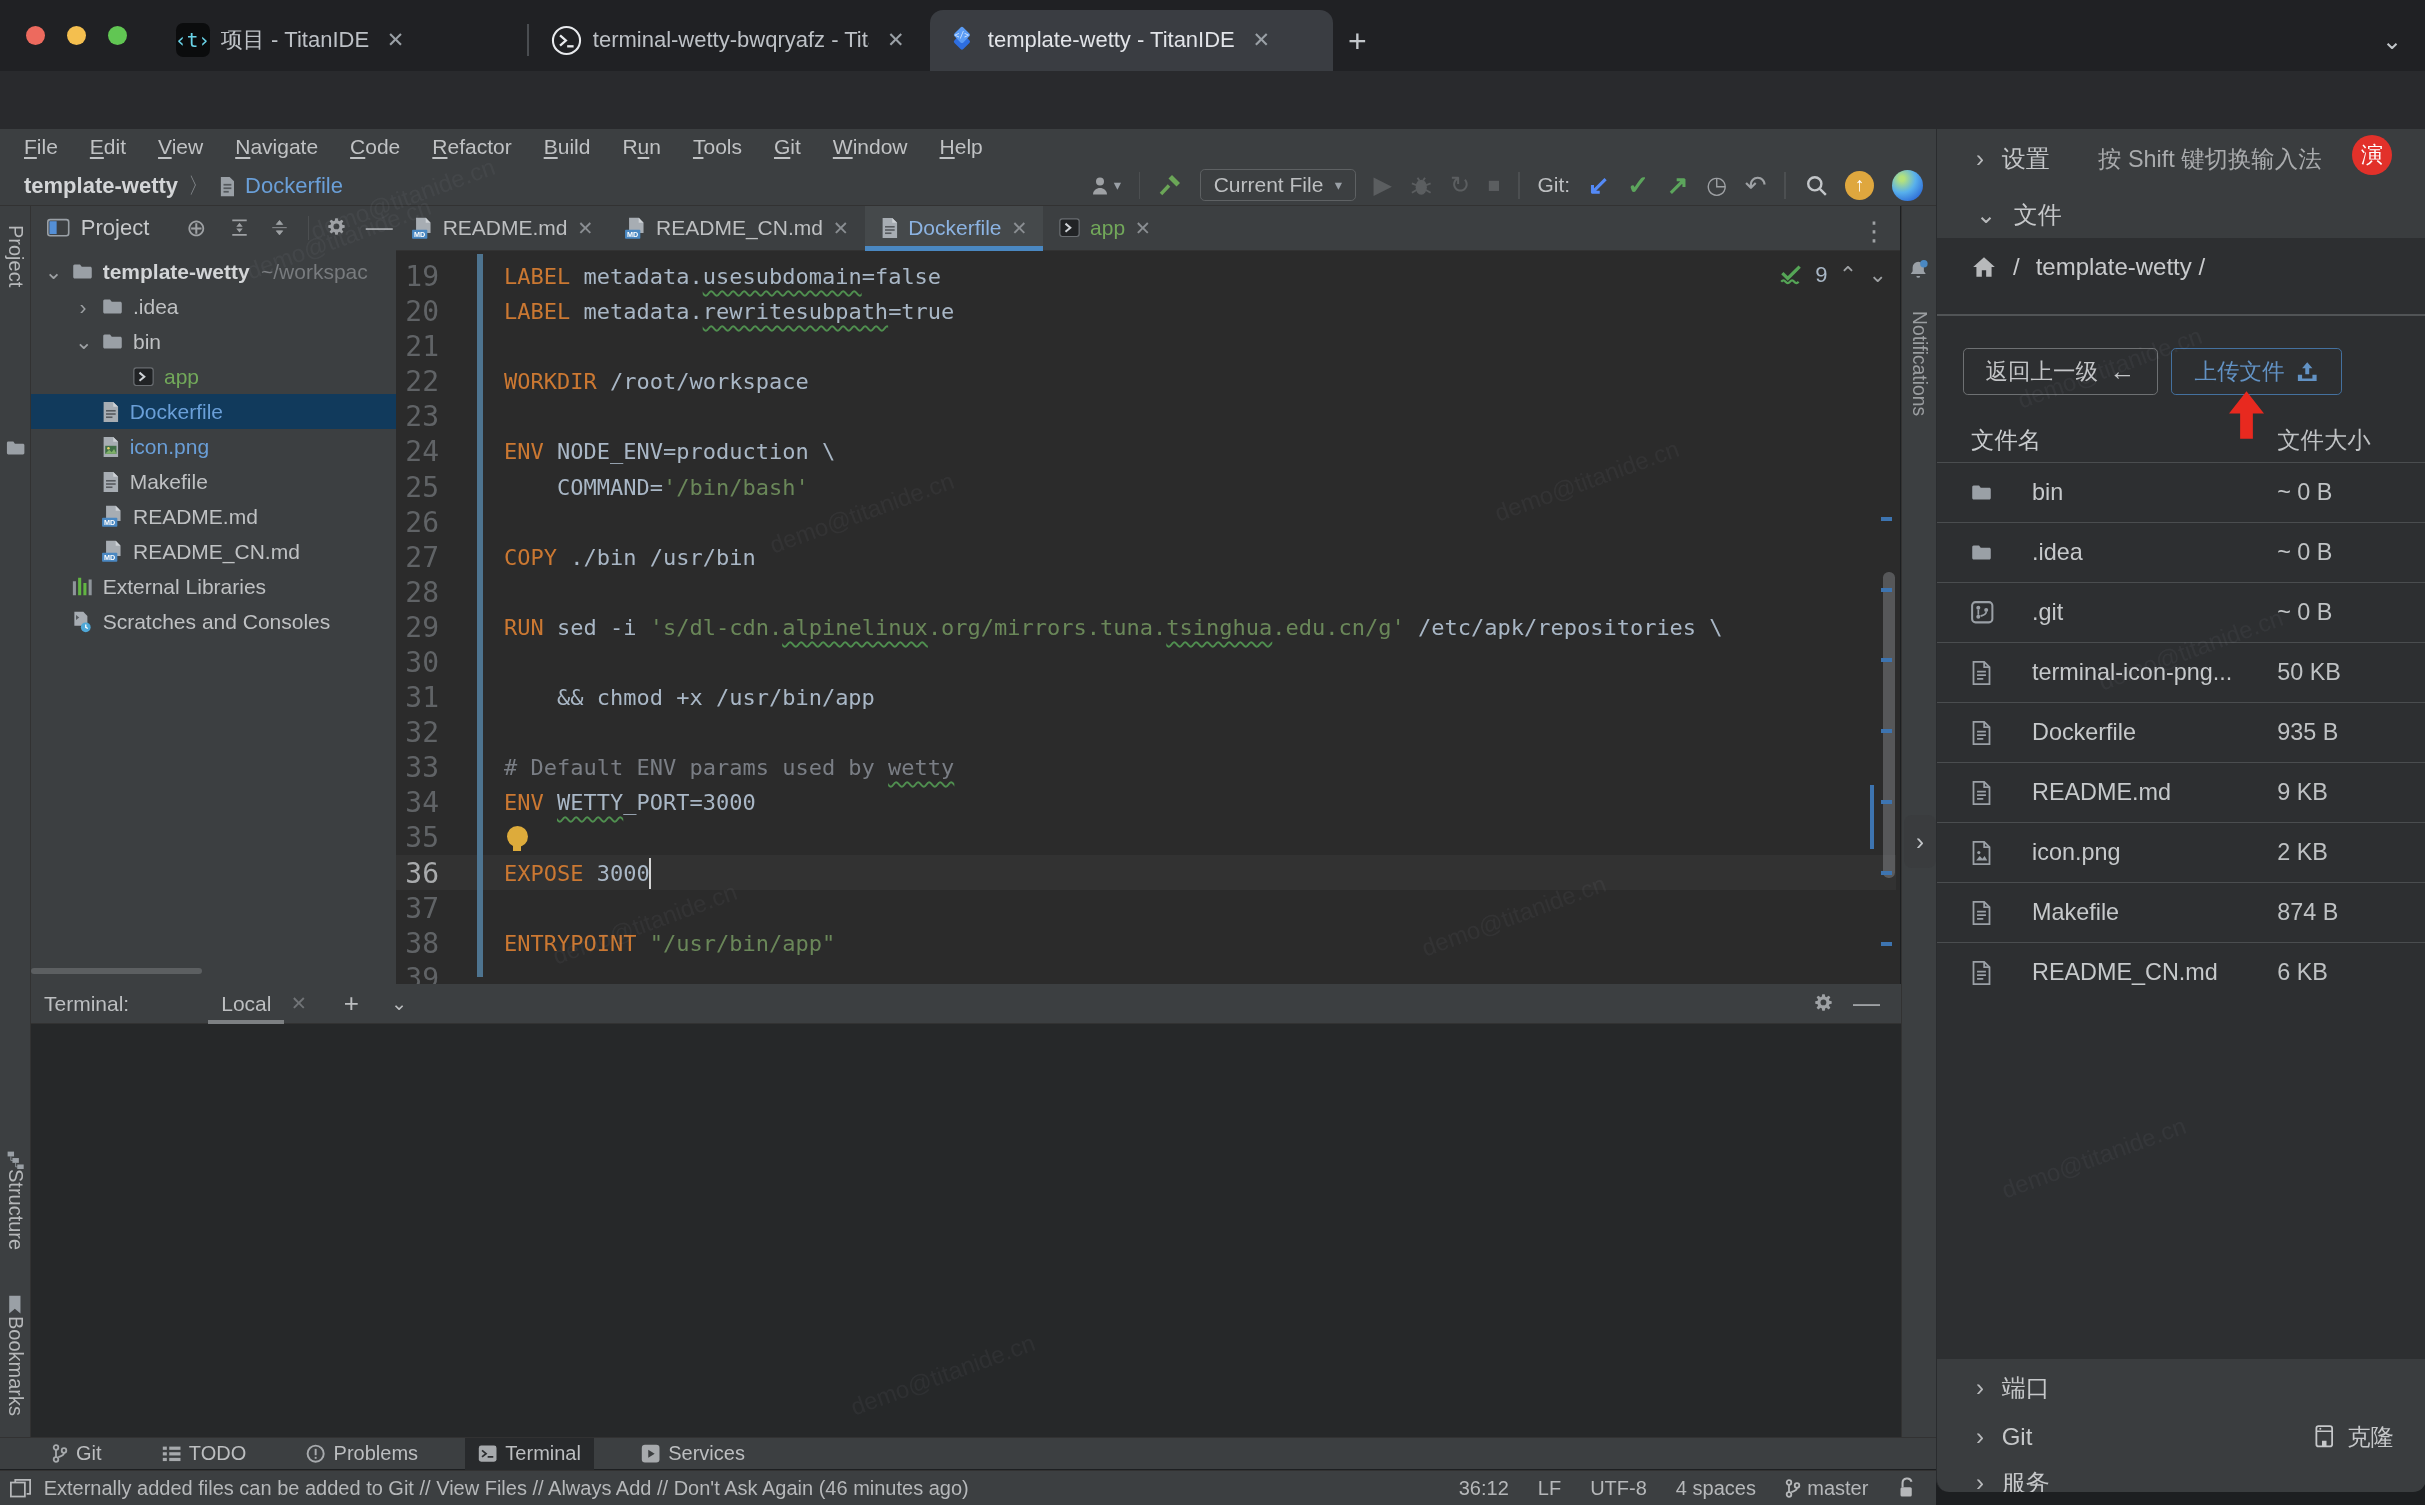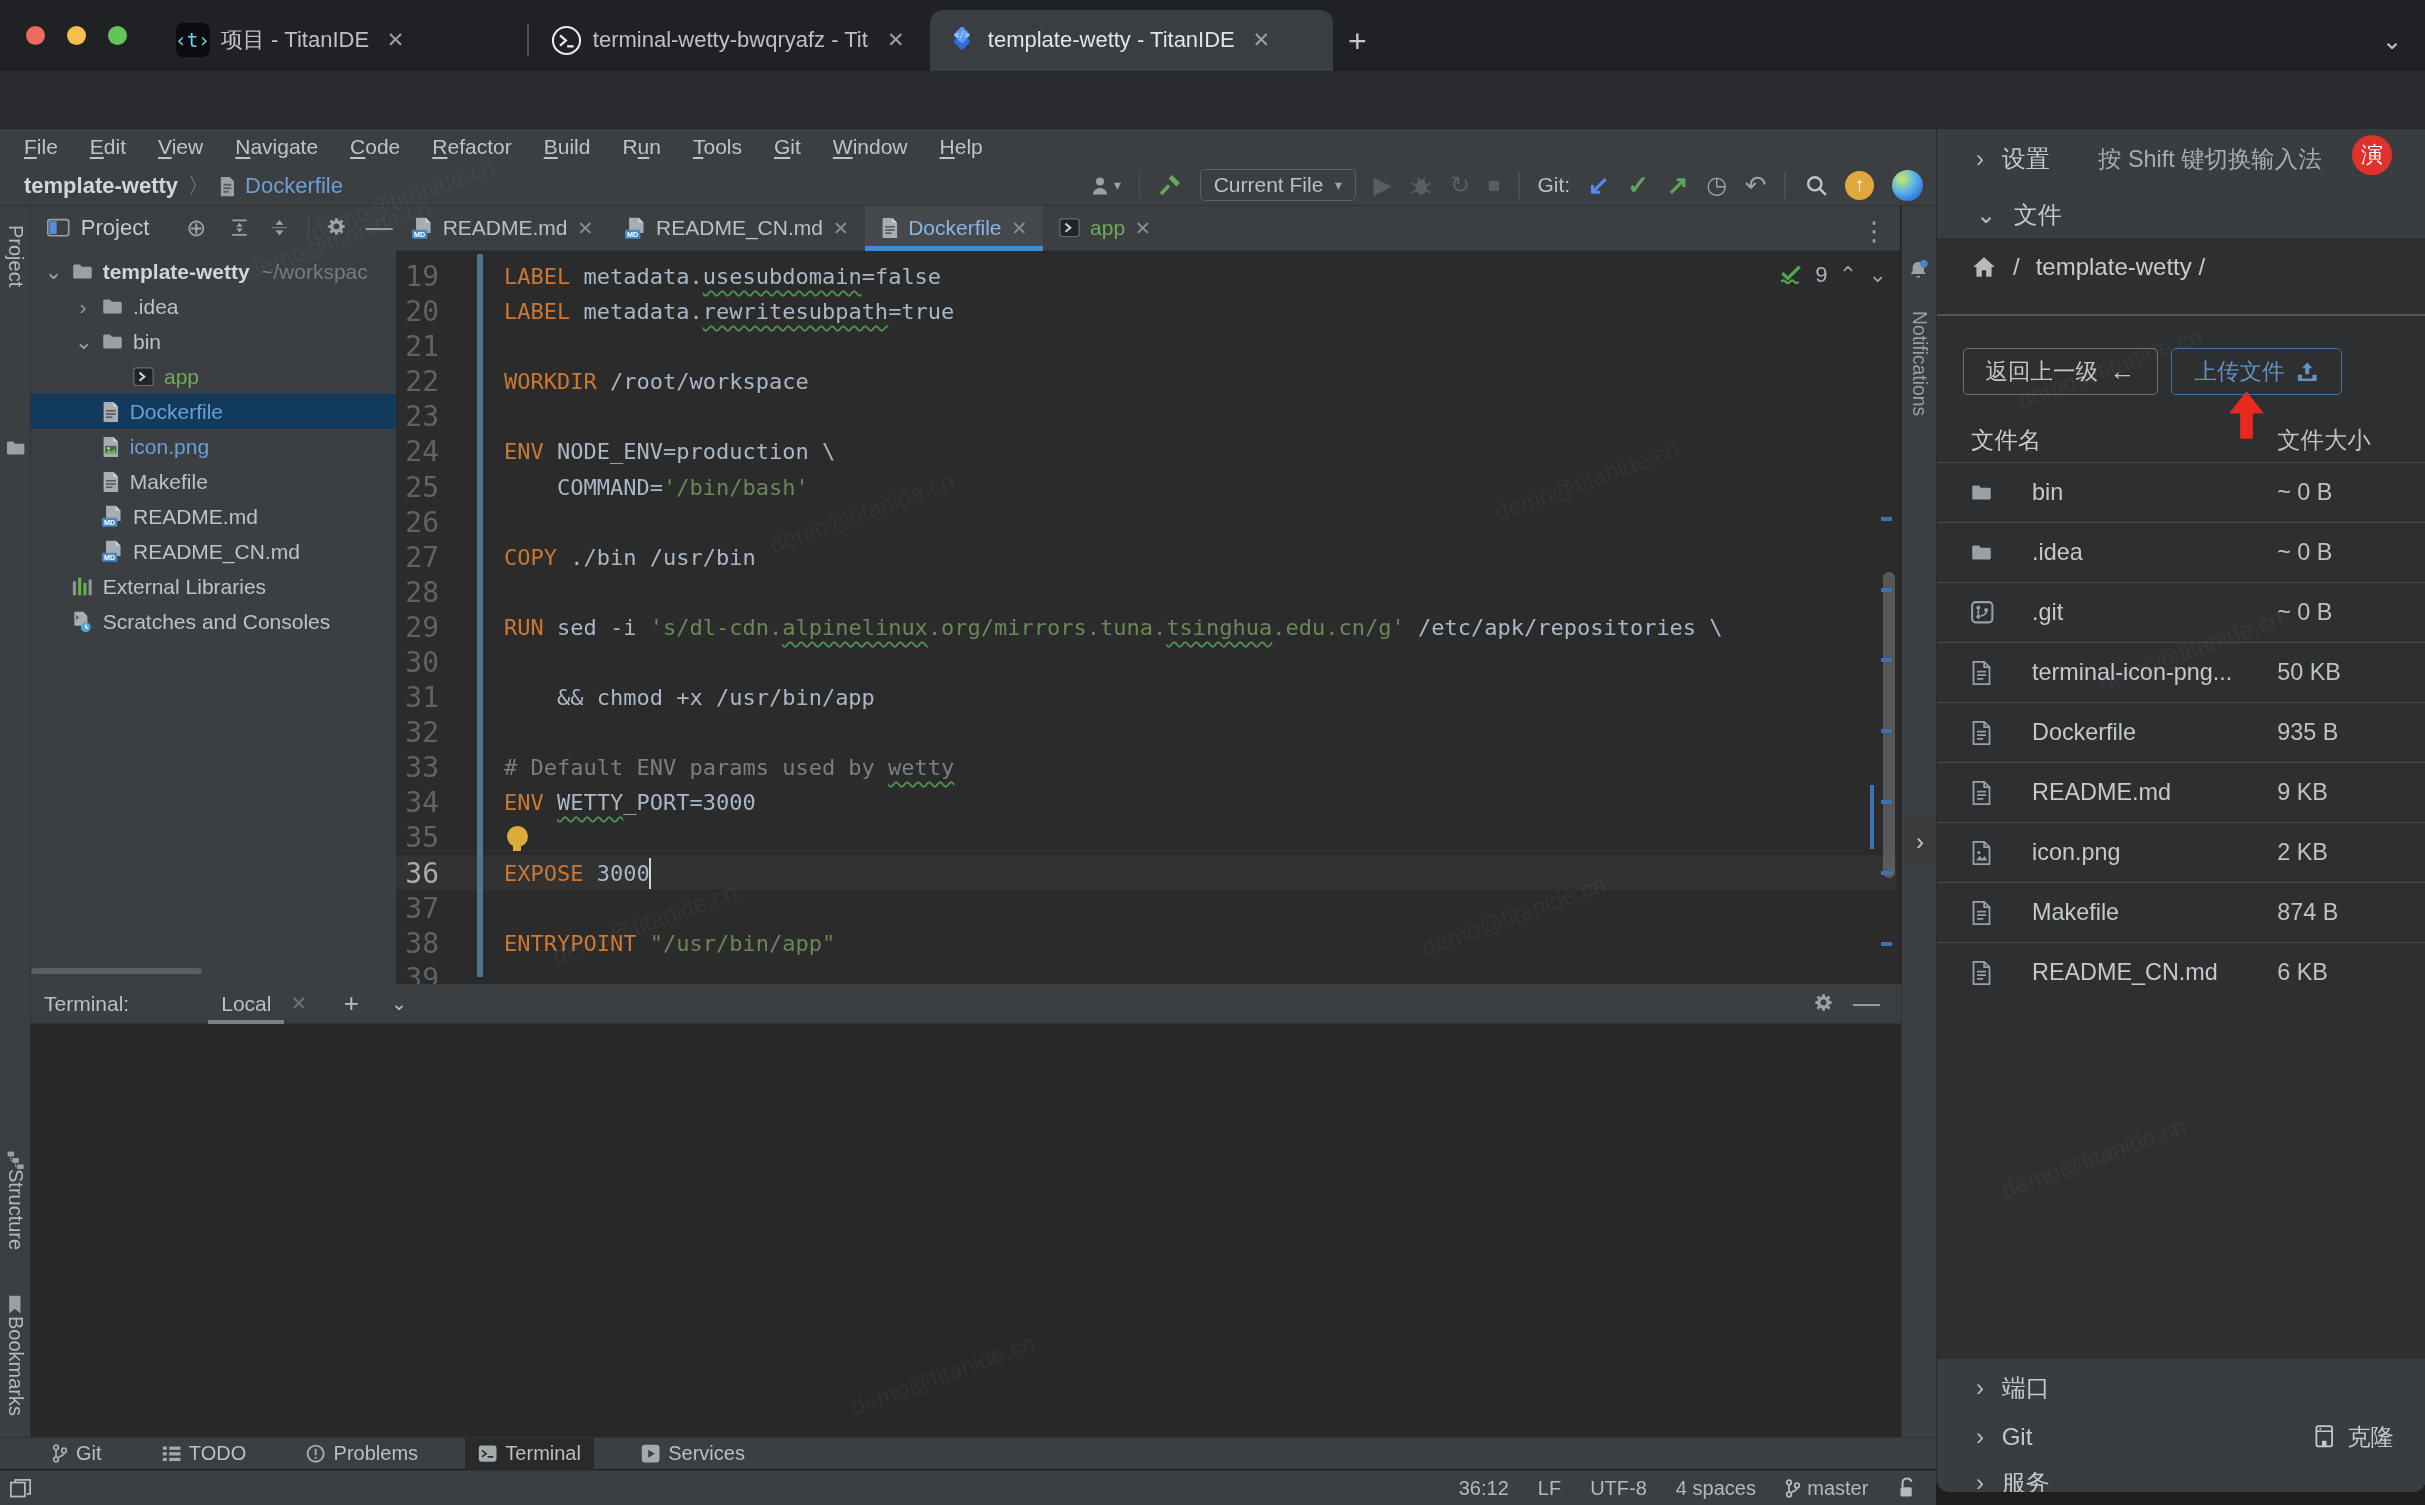--- a/index.html
+++ b/index.html
@@ -732,20 +732,21 @@
       <span>Services</span>
     </div>
   </div>
 <div class="abs" id="statusbar">
   <span class="micon" style="margin-left:9.7px">
       <svg width="21" height="19.3" viewBox="0 0 24 22">
         <rect x="1" y="4" width="16" height="16" fill="none" stroke="#b6b8ba" stroke-width="2"></rect>
         <path d="M6 4V1h17v16h-4" fill="none" stroke="#b6b8ba" stroke-width="2"></path>
       </svg>
     </span>
+  <span style="margin-left:13px">Externally added files can be added to Git // View Files // Always Add // Don't Ask Again (46 minutes ago)</span>
   <div id="statusright">
     <span>36:12</span>
     <span>LF</span>
     <span>UTF-8</span>
     <span>4 spaces</span>
     <span class="row" style="gap:6.4px">
       <span class="micon">
           <svg width="16" height="21" viewBox="0 0 16 20" color="#b6b8ba">
             <circle cx="4" cy="4" r="2.3" fill="none" stroke="#b6b8ba" stroke-width="1.8"></circle>
             <circle cx="4" cy="16" r="2.3" fill="none" stroke="#b6b8ba" stroke-width="1.8"></circle>

